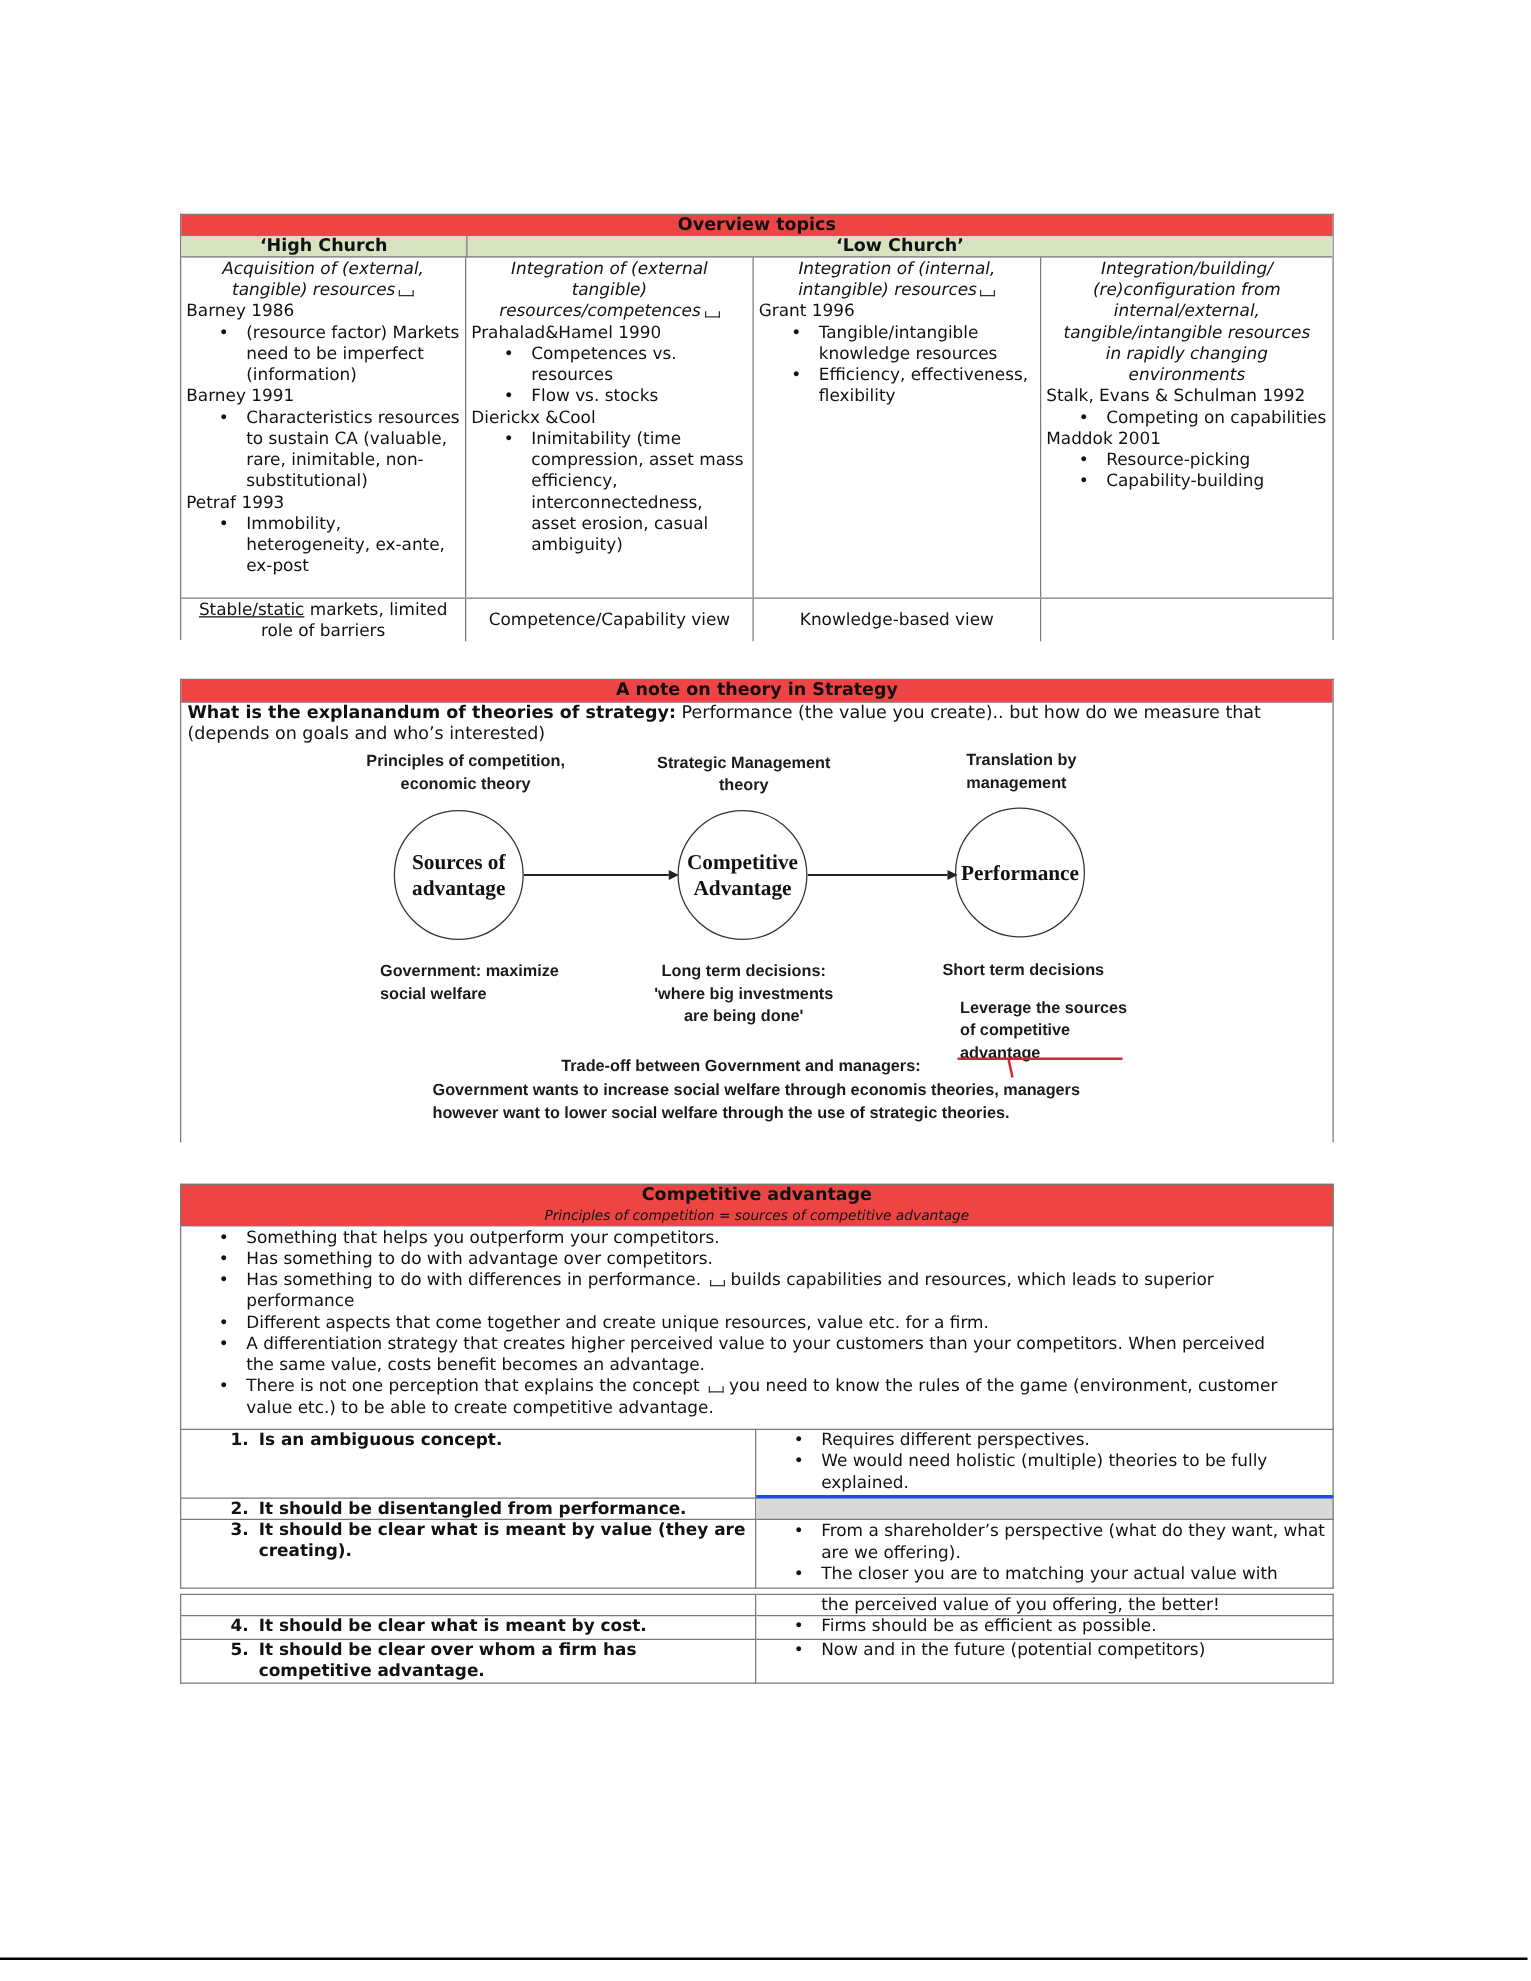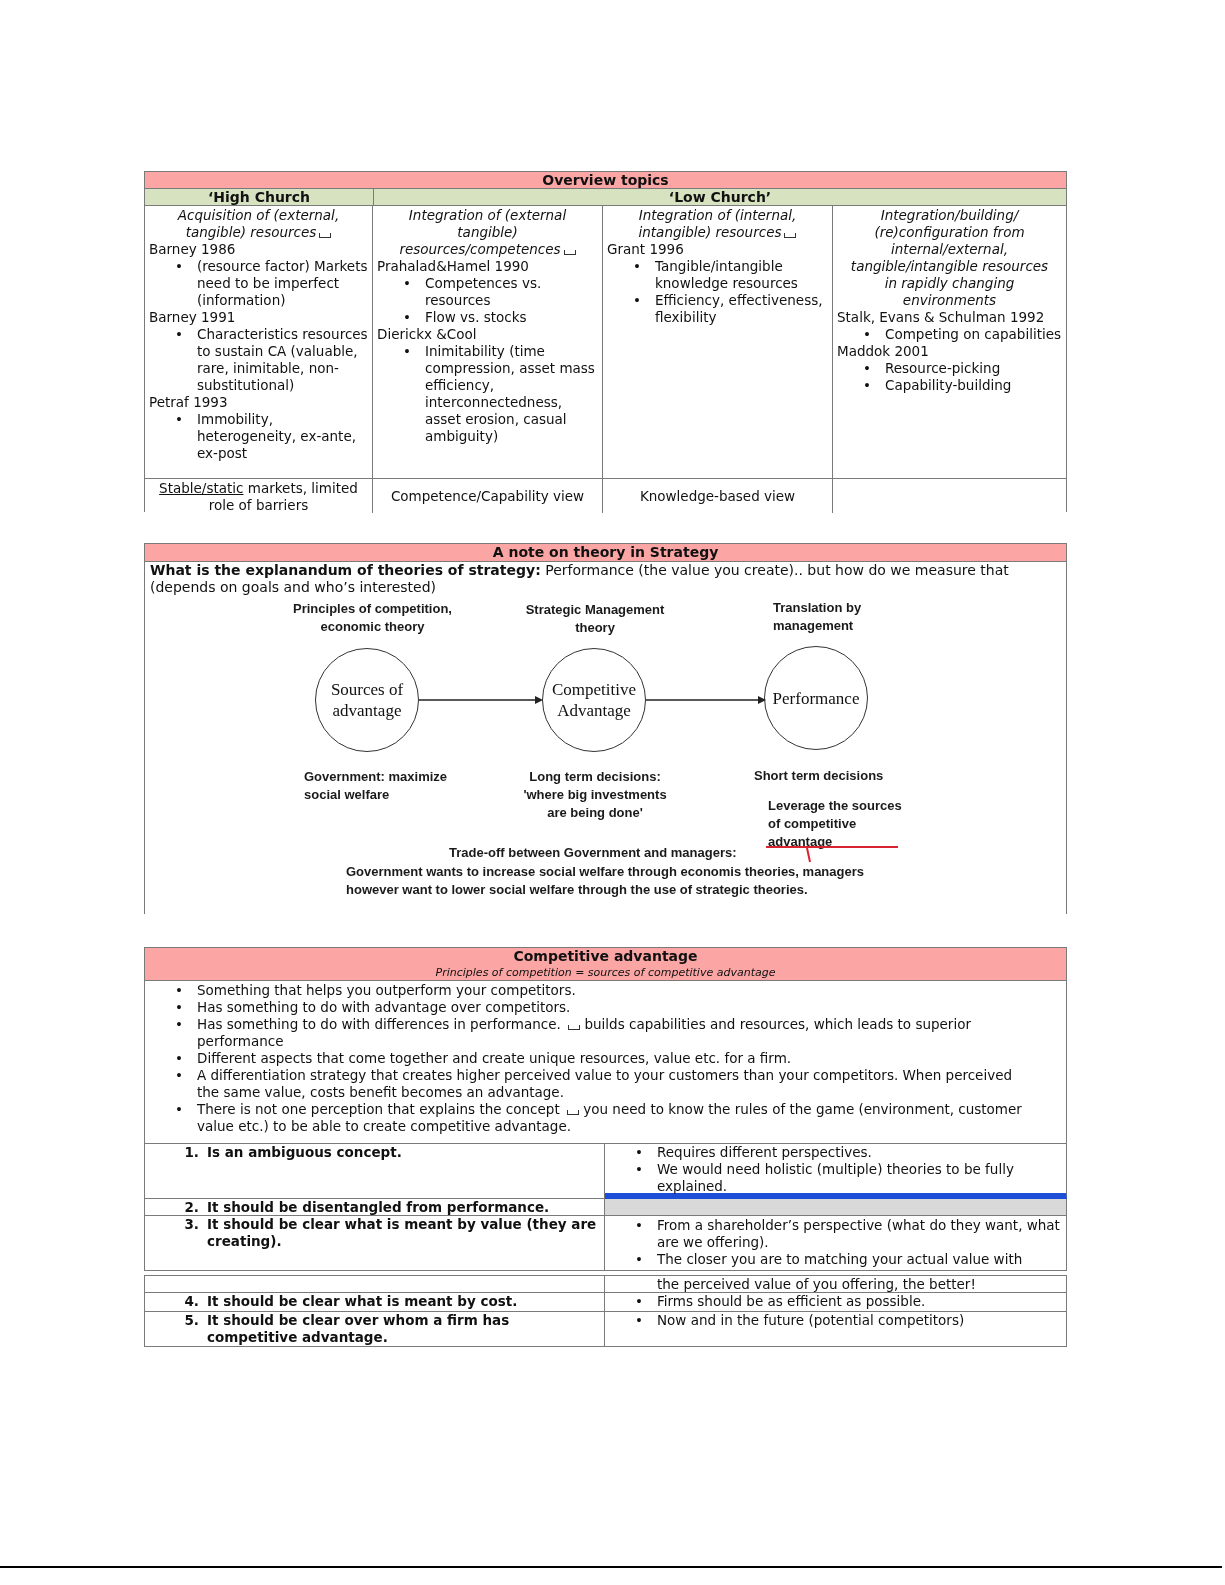--- a/index.html
+++ b/index.html
@@ -1,31 +1,31 @@
 <!DOCTYPE html>
 <html><head>
 <meta charset="utf-8">
 <style>
   html, body { margin:0; padding:0; background:#ffffff; }
   body { width:1225px; height:1585px; position:relative; font-family:"DejaVu Sans", sans-serif; color:#111; overflow:hidden; }
   .abs { position:absolute; }
   .tbl { position:absolute; left:144px; width:923px; }
-  .peach { background:#fca5a5; }
+  .peach { background:#ef4444; }
   .green { background:#d6e2c0; }
   .hdr { font-weight:bold; font-size:14px; text-align:center; line-height:17px; }
   .cell { font-size:13.5px; line-height:17px; box-sizing:border-box; padding:0 4px; }
   .it { font-style:italic; }
   .ctr { text-align:center; }
   ul { margin:0; padding-left:48px; }
   ul li { list-style:none; position:relative; }
   ul li::before { content:"\2022"; position:absolute; left:-22px; }
   .u { text-decoration:underline; }
   .sq { display:inline-block; width:10px; height:4px; border:1px solid #333; border-top:none; margin-left:3px; vertical-align:-1px; }
   .dlabel { font-family:"Liberation Sans", sans-serif; font-weight:bold; font-size:13px; line-height:18px; color:#1a1a1a; }
-  .circle { position:absolute; width:104px; height:104px; border:1.5px solid #333; border-radius:50%; display:flex; align-items:center; justify-content:center; text-align:center; font-family:"Liberation Serif", serif; font-size:17px; line-height:21px; box-sizing:border-box; }
+  .circle { position:absolute; width:104px; height:104px; border:1.5px solid #333; border-radius:50%; display:flex; align-items:center; justify-content:center; text-align:center; font-family:"Liberation Serif", serif; font-size:17px; line-height:21px; box-sizing:border-box;font-weight:bold; }
   .ol-num { display:inline-block; width:26px; text-align:right; margin-right:8px; }
 </style>
 </head>
 <body>
 
 <div class="tbl" style="top:171px; height:341px; border:1px solid #7a7a7a; border-bottom:none; box-sizing:border-box;">
   <div class="peach hdr" style="height:16px; border-bottom:1px solid #7a7a7a;">Overview topics</div>
   <div style="display:flex; height:17px;" class="green">
     <div class="hdr" style="width:228px; border-right:1px solid #7a7a7a; border-bottom:1px solid #7a7a7a;">‘High Church</div>
     <div class="hdr" style="flex:1; border-bottom:1px solid #7a7a7a;">‘Low Church’</div>
@@ -158,21 +158,21 @@
       <li>Has something to do with advantage over competitors.</li>
       <li><span>Has something to do with differences in performance.</span> <span class="sq"></span><span> builds capabilities and resources, which leads to superior performance</span></li>
       <li>Different aspects that come together and create unique resources, value etc. for a firm.</li>
       <li>A differentiation strategy that creates higher perceived value to your customers than your competitors. When perceived the same value, costs benefit becomes an advantage.</li>
       <li><span>There is not one perception that explains the concept</span> <span class="sq"></span><span> you need to know the rules of the game (environment, customer value etc.) to be able to create competitive advantage.</span></li>
     </ul>
   </div>
 
   <div style="display:flex; height:55px;">
     <div class="cell" style="width:461px; border-left:1px solid #7a7a7a; border-right:1px solid #7a7a7a; border-bottom:1px solid #7a7a7a; font-weight:bold; padding-left:28px;"><span class="ol-num">1.</span><span>Is an ambiguous concept.</span></div>
-    <div class="cell" style="flex:1; border-right:1px solid #7a7a7a; border-bottom:6px solid #1d4ed8;">
+    <div class="cell" style="flex:1; border-right:1px solid #7a7a7a; border-bottom:3px solid #1d4ed8;">
       <ul>
         <li>Requires different perspectives.</li>
         <li>We would need holistic (multiple) theories to be fully explained.</li>
       </ul>
     </div>
   </div>
 
   <div style="display:flex; height:17px;">
     <div class="cell" style="width:461px; border-left:1px solid #7a7a7a; border-right:1px solid #7a7a7a; border-bottom:1px solid #7a7a7a; font-weight:bold; padding-left:28px;"><span class="ol-num">2.</span><span>It should be disentangled from performance.</span></div>
     <div class="cell" style="flex:1; border-right:1px solid #7a7a7a; border-bottom:1px solid #7a7a7a; background:#d9d9d9;"></div>

